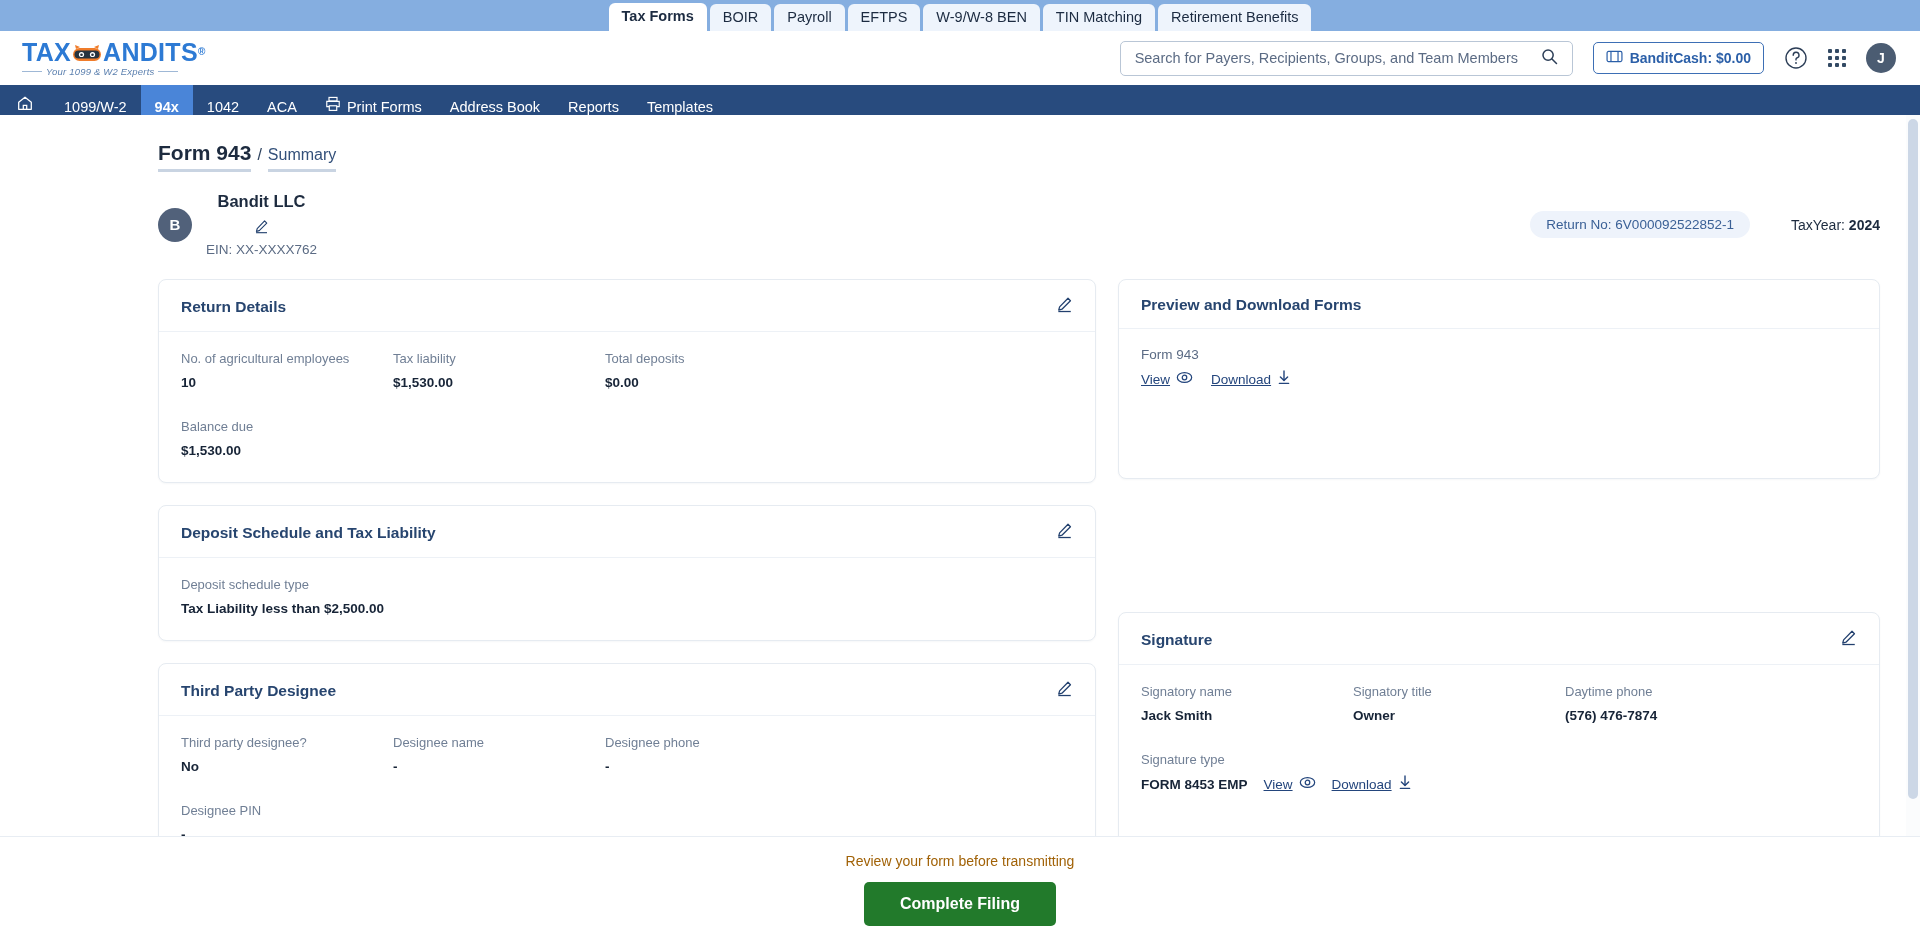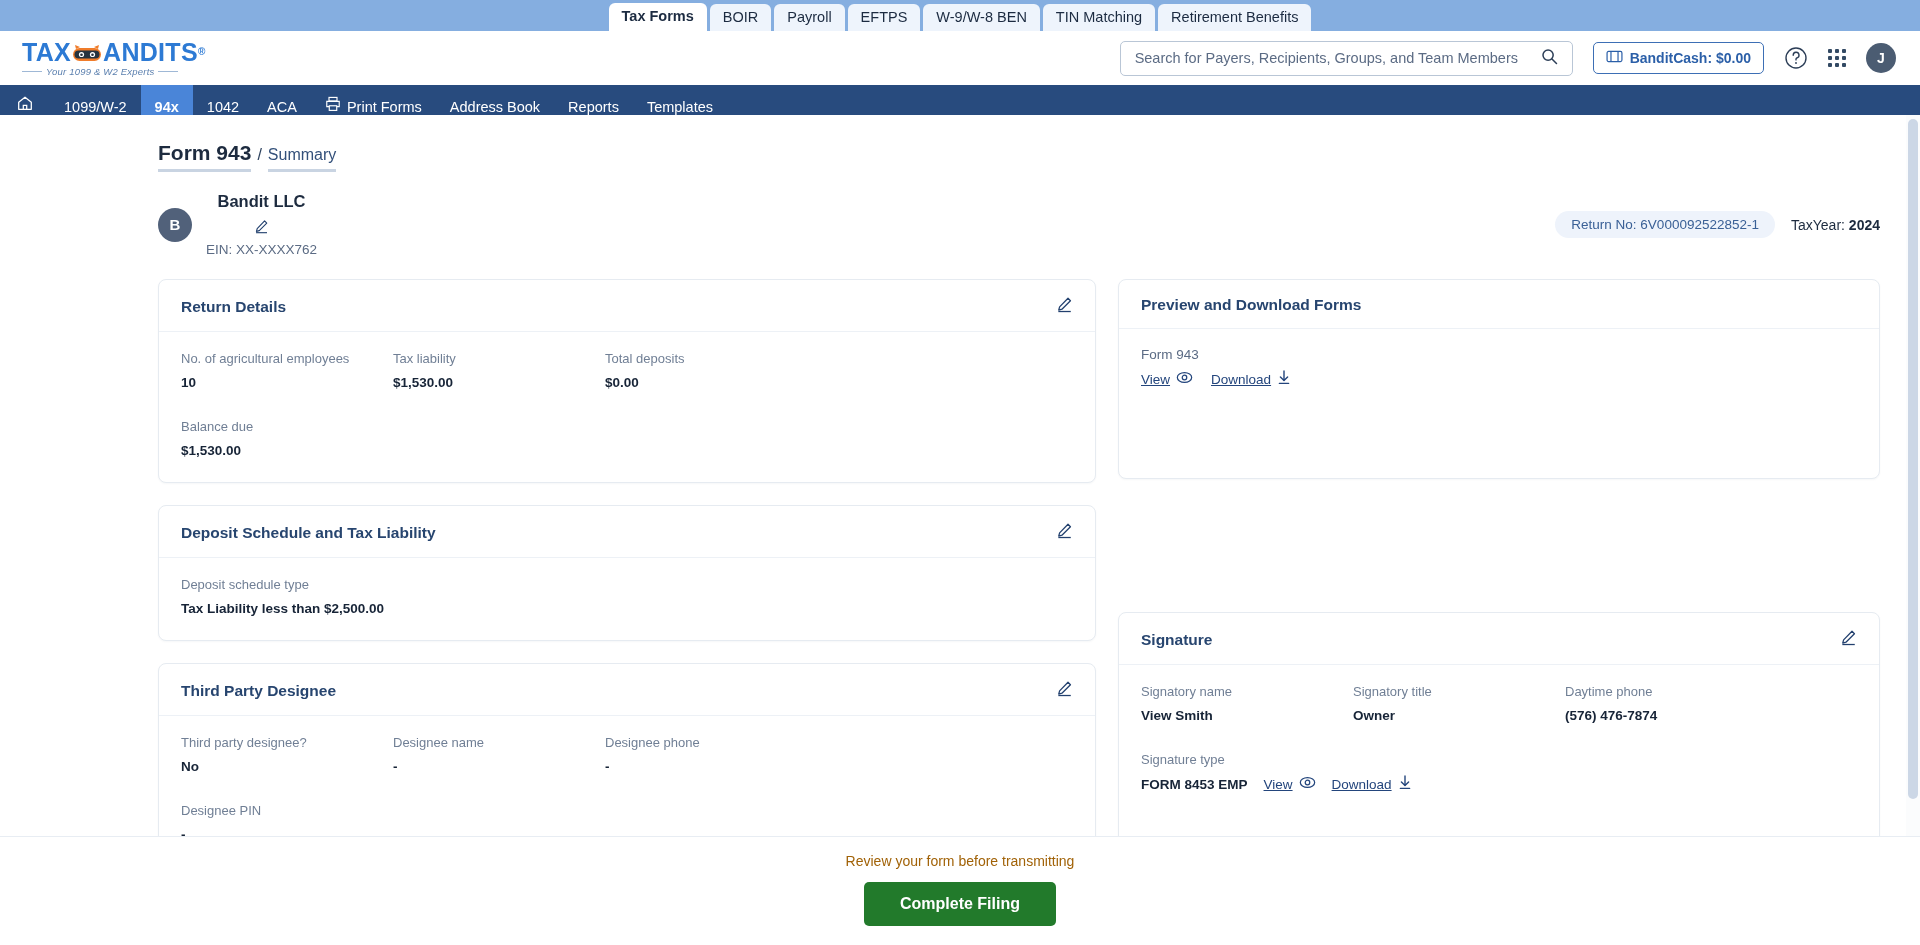--- a/index.html
+++ b/index.html
@@ -158,21 +158,21 @@
   }
   .payer-ein { font-size: 13.5px; color: #5b6b84; margin-top: 4px; }
 
   .ret-meta {
     margin-left: auto; display: flex; align-items: center; gap: 16px;
   }
   .ret-pill {
     background: #eef3fb; color: #3a6096; font-size: 13.5px;
     padding: 6px 16px; border-radius: 14px; white-space: nowrap;
   }
-  .ret-year { font-size: 14px; color: #1d2b3f; white-space: nowrap; }
+  .ret-year { font-size: 14px; color: #1d2b3f; white-space: nowrap; margin-left: 25px; }
   .ret-year b { font-weight: 700; }
 
   
   .cols { display: flex; gap: 22px; margin-top: 22px; }
   .col-l { width: 938px; }
   .col-r { flex: 1; max-width: 790px; }
 
   .card {
     background: #ffffff; border: 1px solid #e6ebf1; border-radius: 8px;
     margin-bottom: 22px; box-shadow: 0 1px 2px rgba(30,45,70,.04);
@@ -528,21 +528,21 @@
               <svg width="17" height="17" viewBox="0 0 16 16" fill="none" stroke="#22406e" stroke-width="1.2">
                 <path d="M11.3 2.1 13.6 4.4 5.6 12.4 2.6 13.2 3.4 10.2z" stroke-linejoin="round"></path>
                 <line x1="2.2" y1="14.6" x2="13.9" y2="14.6"></line>
               </svg>
             </span>
           </div>
           <div class="card-body">
             <div class="frow">
               <div class="fcell">
                 <div class="flabel">Signatory name</div>
-                <div class="fvalue">View Smith</div>
+                <div class="fvalue">Jack Smith</div>
               </div>
               <div class="fcell">
                 <div class="flabel">Signatory title</div>
                 <div class="fvalue">Owner</div>
               </div>
               <div class="fcell">
                 <div class="flabel">Daytime phone</div>
                 <div class="fvalue">(576) 476-7874</div>
               </div>
             </div>

